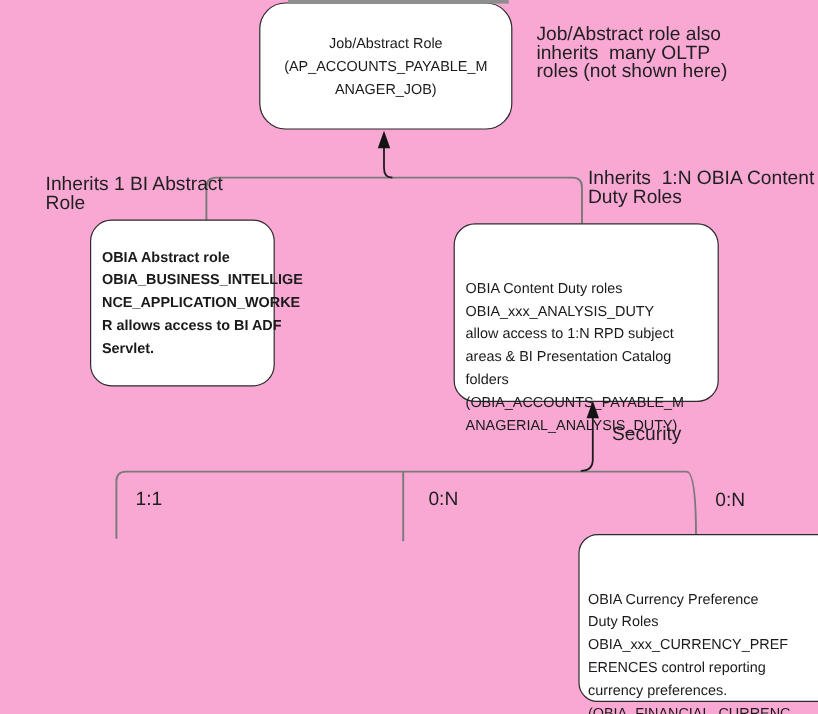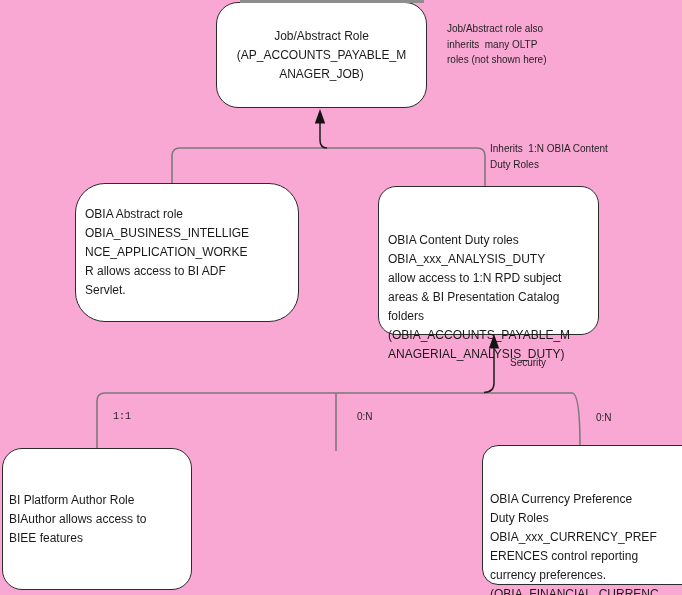--- a/index.html
+++ b/index.html
@@ -20,21 +20,21 @@
     font-size:12px;
     line-height:19px;
     white-space:pre;
   }
   .node .node-text{white-space:pre;}
   .center-both{display:flex;align-items:center;justify-content:center;text-align:center;}
   .center-v{display:flex;align-items:center;text-align:left;}
   .label{
     position:absolute;
     color:#1f1f1f;
-    font-size:10px;
+    font-size:16px;
     line-height:15.5px;
     white-space:pre;
   }
   svg.wires{position:absolute;left:0;top:0;}
   .topbar{position:absolute;left:240px;top:0;width:184px;height:3px;background:#8e8e8e;}
 </style>
 </head>
 <body>
 
 <div id="canvas">
@@ -53,64 +53,61 @@
     <polygon points="494,334 488.8,348.5 499.2,348.5" fill="#141414"></polygon>
   </svg>
 
   <div class="node center-both" style="left:216px;top:2px;width:211px;height:106px;border-radius:22px;">
     <div class="node-text">Job/Abstract Role
 (AP_ACCOUNTS_PAYABLE_M
 ANAGER_JOB)</div>
   </div>
   <div class="topbar"></div>
 
-  <div class="node center-v" style="left:75px;top:183px;width:224px;height:139px;border-radius:30px;padding-left:9px;">
+  <div class="node center-v" style="left:75px;top:183px;width:154px;height:139px;border-radius:18px;padding-left:9px;font-weight:bold;">
     <div class="node-text">OBIA Abstract role
 OBIA_BUSINESS_INTELLIGE
 NCE_APPLICATION_WORKE
 R allows access to BI ADF
 Servlet.</div>
   </div>
 
   <div class="node" style="left:378px;top:186px;width:221px;height:149px;border-radius:18px;padding:6px 0 0 9px;">
     <div class="node-text">OBIA Content Duty roles
 OBIA_xxx_ANALYSIS_DUTY
 allow access to 1:N RPD subject
 areas &amp; BI Presentation Catalog
 folders
 (OBIA_ACCOUNTS_PAYABLE_M
 ANAGERIAL_ANALYSIS_DUTY)</div>
   </div>
 
-  <div class="node center-v" style="left:2px;top:448px;width:190px;height:142px;border-radius:20px;padding-left:6px;">
-    <div class="node-text">BI Platform Author Role
-BIAuthor allows access to
-BIEE features</div>
-  </div>
 
 
   <div class="node" style="left:482px;top:445px;width:220px;height:140px;border-radius:16px;padding:6px 0 0 7px;">
     <div class="node-text">OBIA Currency Preference
 Duty Roles
 OBIA_xxx_CURRENCY_PREF
 ERENCES control reporting
 currency preferences.
 (OBIA_FINANCIAL_CURRENC
 Y_PREFERENCES)</div>
   </div>
 
   <div class="label" style="left:447px;top:21px;">Job/Abstract role also
 inherits  many OLTP
 roles (not shown here)</div>
 
+  <div class="label" style="left:38px;top:146px;">Inherits 1 BI Abstract
+Role</div>
 
   <div class="label" style="left:490px;top:141px;">Inherits  1:N OBIA Content
 Duty Roles</div>
 
   <div class="label" style="left:510px;top:355px;">Security</div>
 
-  <div class="label" style="left:113px;top:409px;font-family:Liberation Mono, monospace;">1:1</div>
+  <div class="label" style="left:113px;top:409px;">1:1</div>
 
   <div class="label" style="left:357px;top:409px;">0:N</div>
 
   <div class="label" style="left:596px;top:410px;">0:N</div>
 
 </div>
 
 </body></html>

